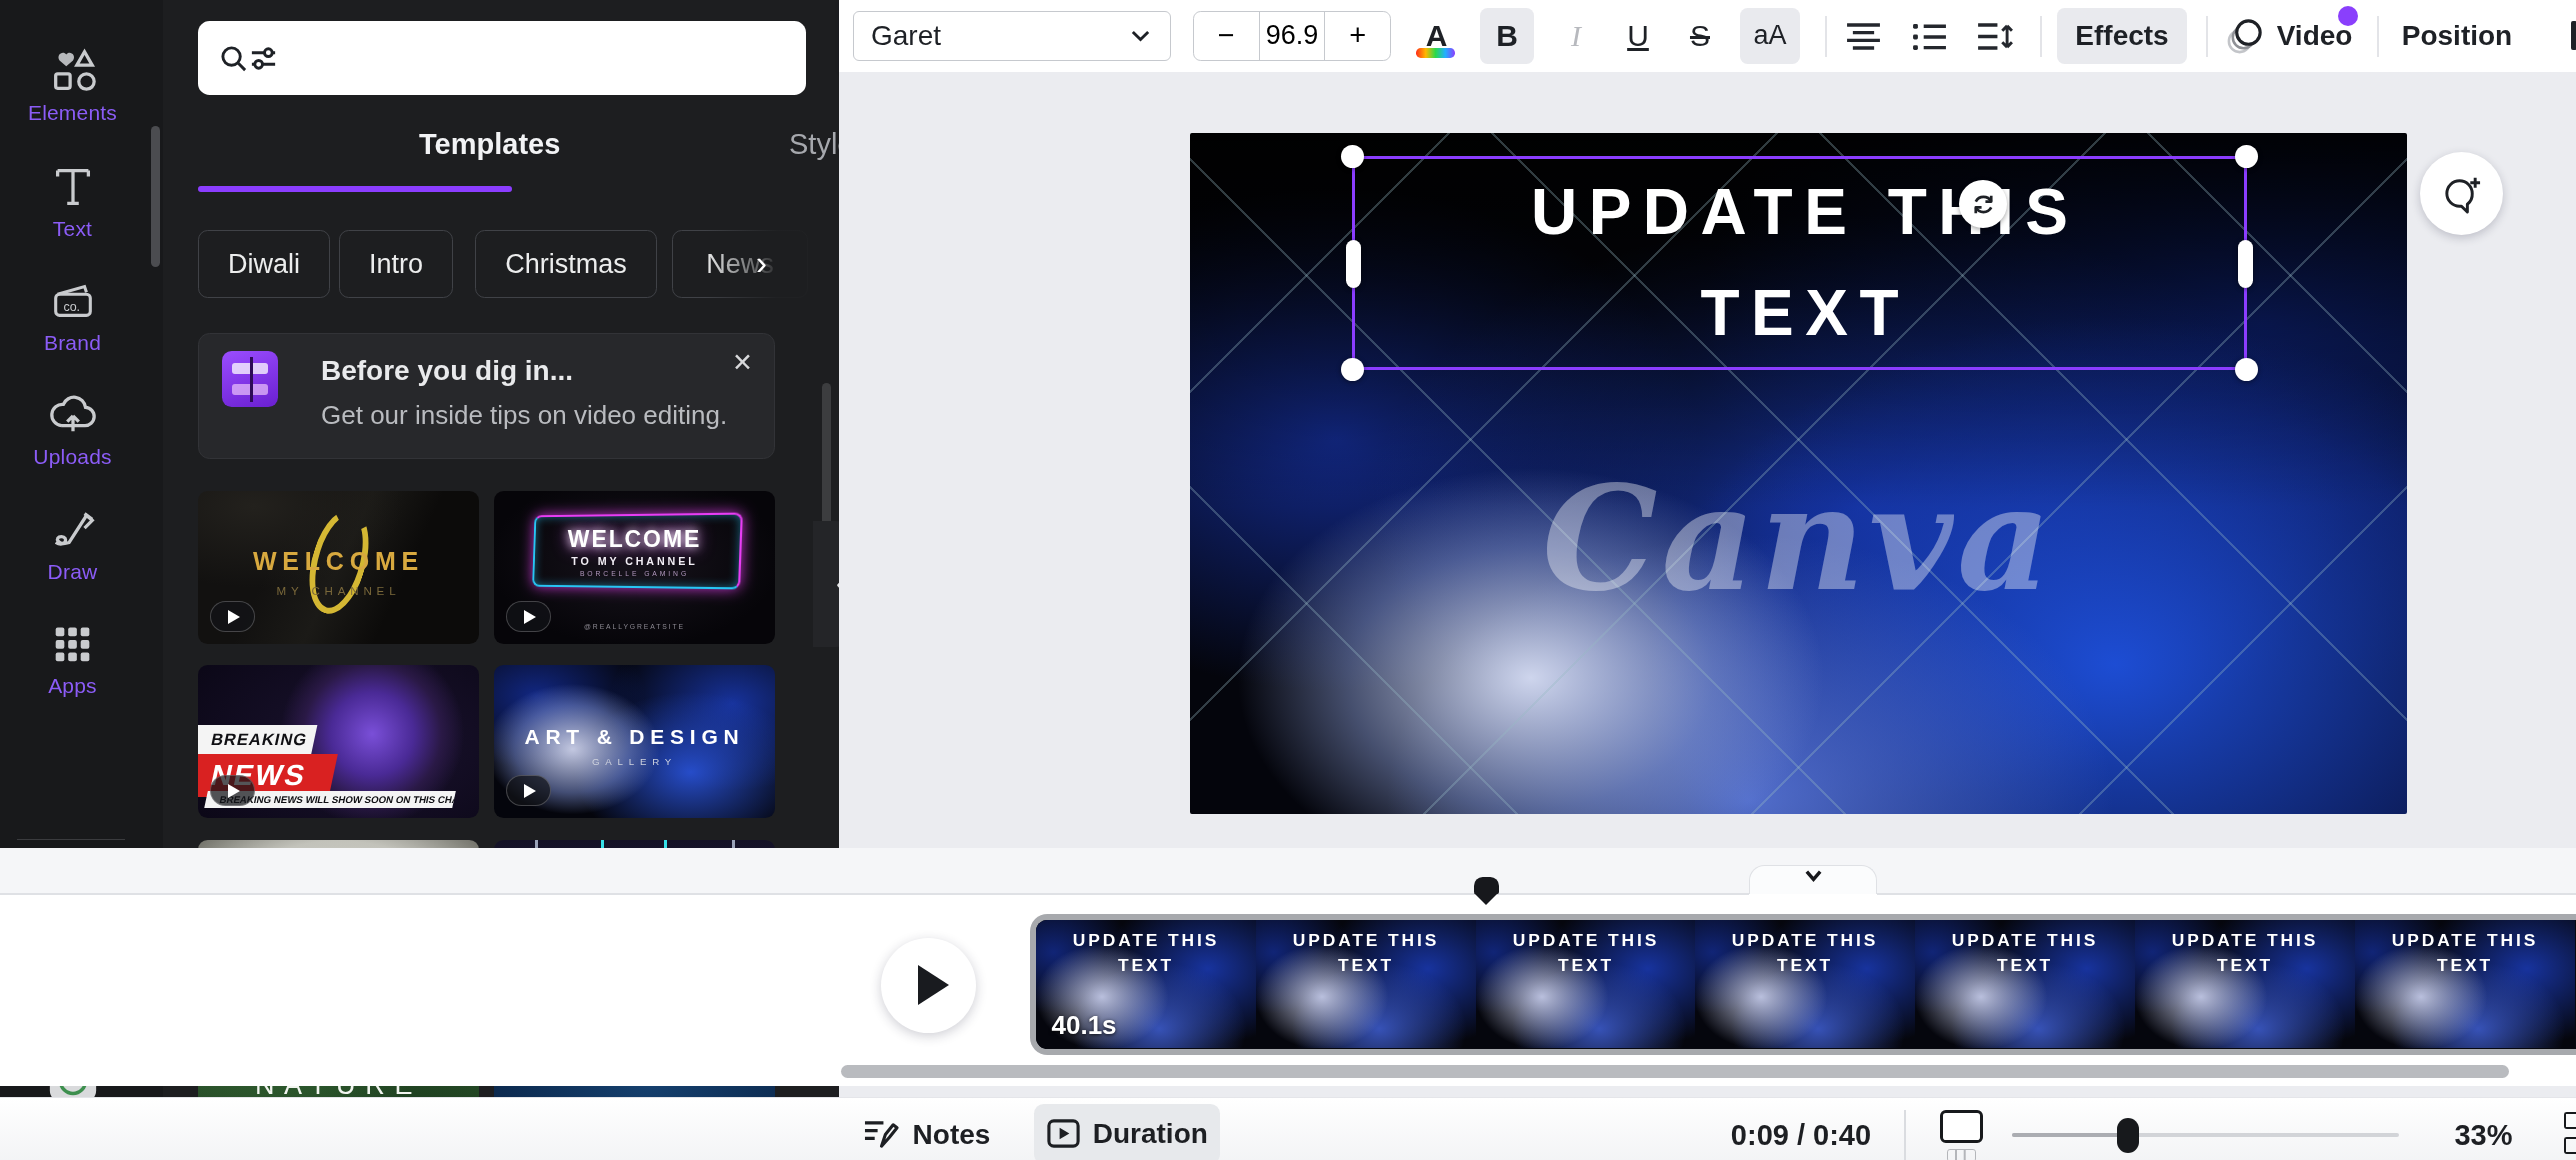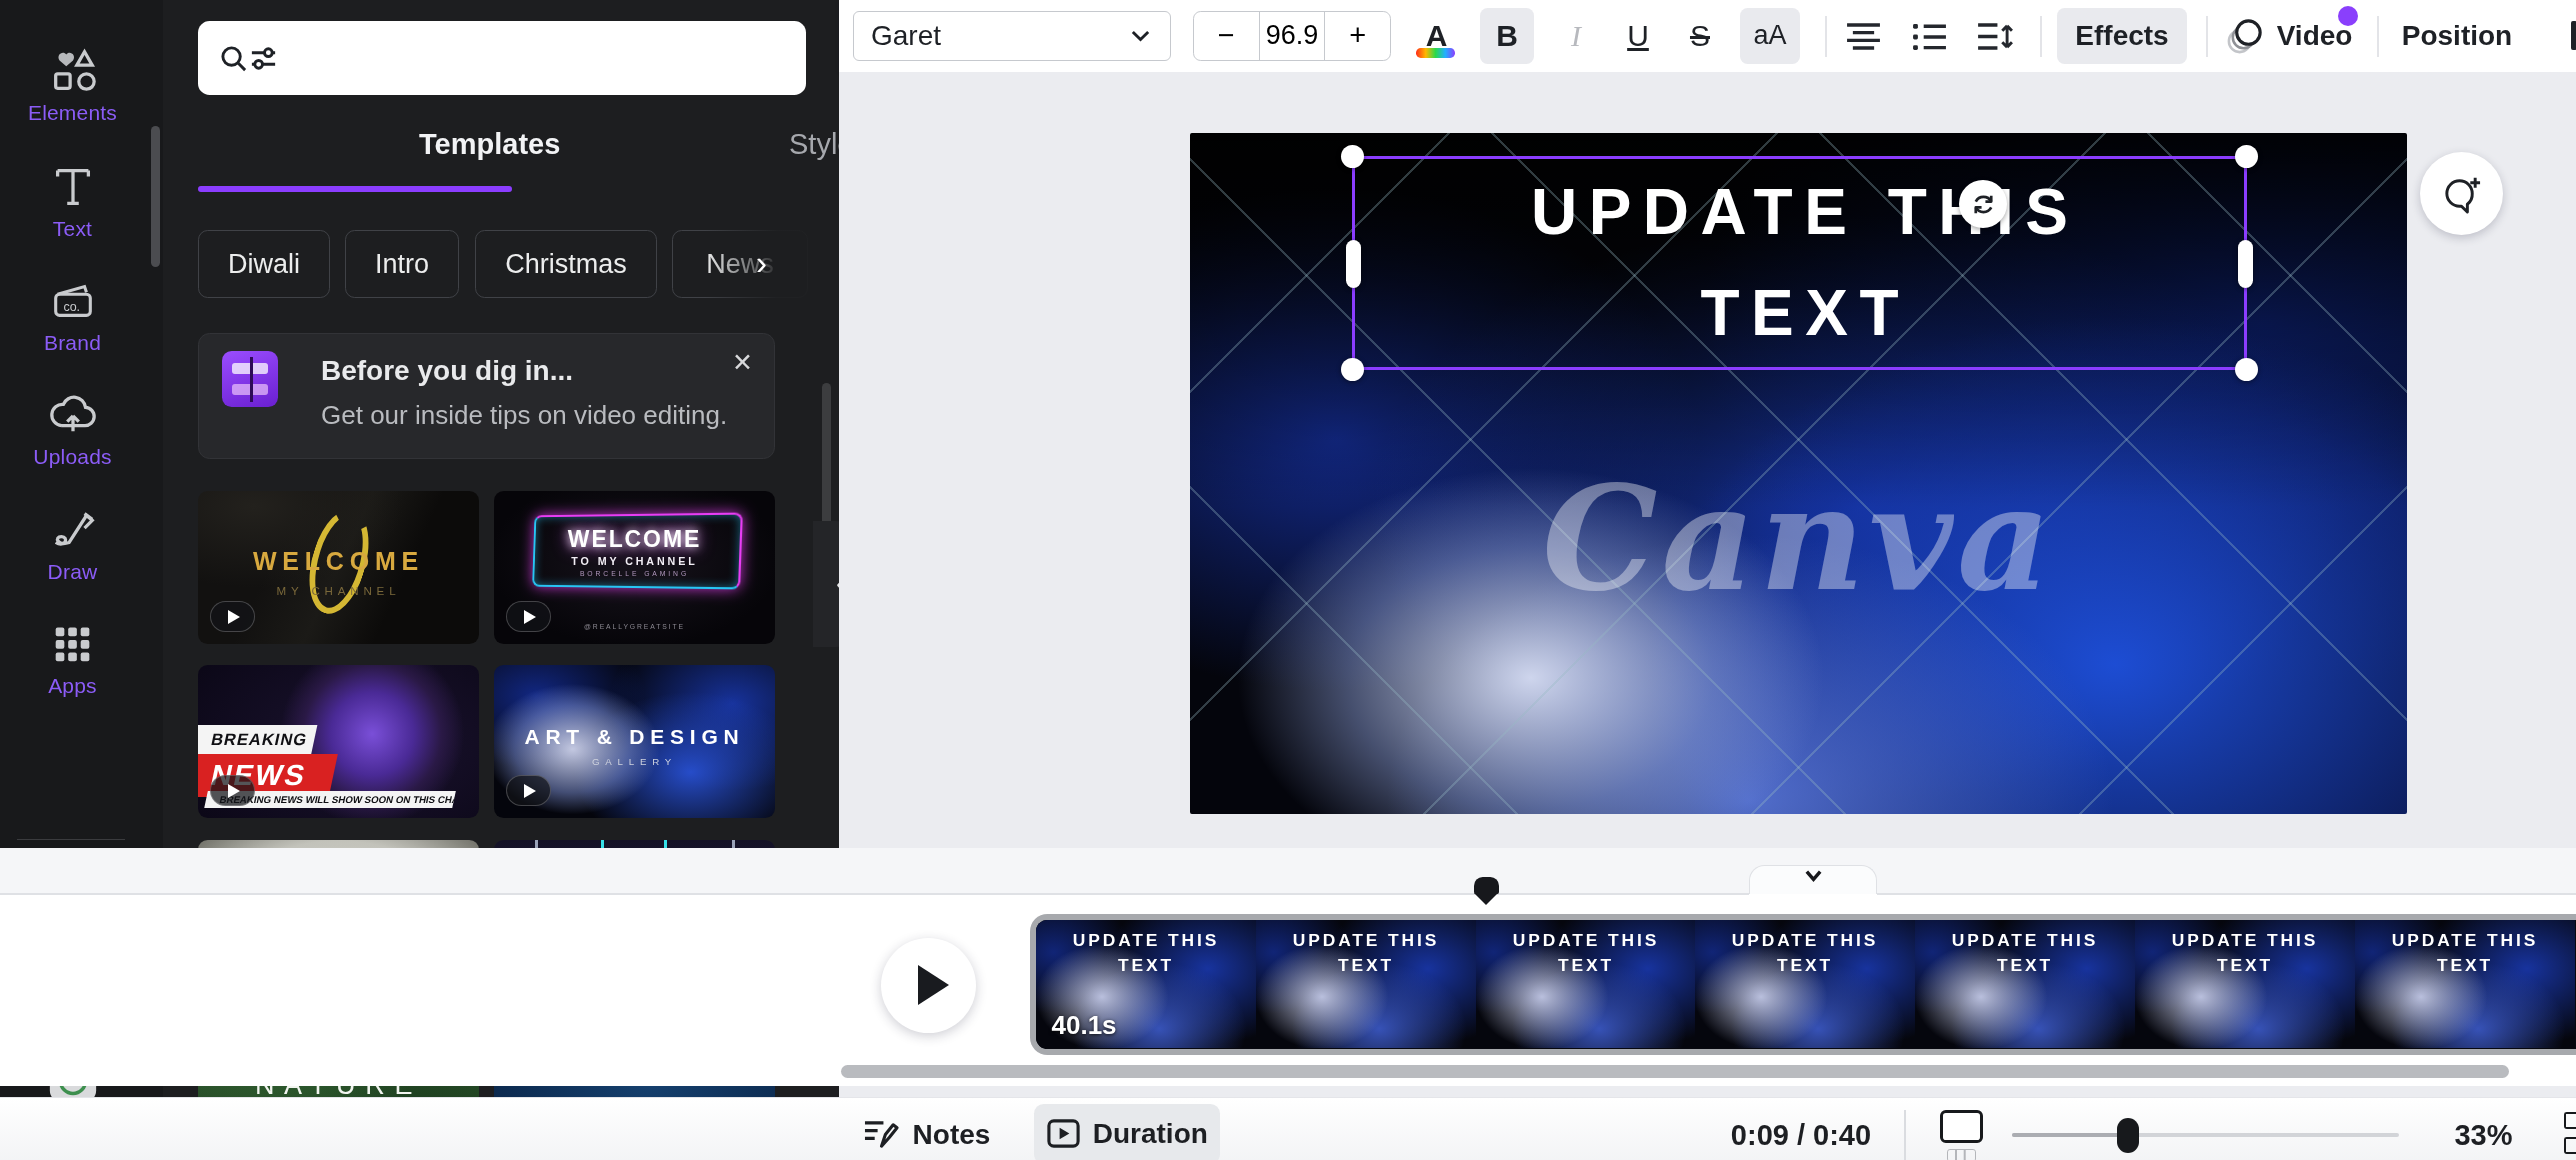--- a/index.html
+++ b/index.html
@@ -313,21 +313,21 @@
         <path d="M4 10 H28 M4 22 H28"></path>
           <circle cx="21" cy="10" r="4" fill="#fff"></circle>
           <circle cx="11" cy="22" r="4" fill="#fff"></circle>
       </svg>
     </div>
     <div class="tab" style="left:256px; color:#f2f3f5; font-weight:bold;">Templates</div>
     <div class="tab" style="left:626px; color:#a6a8ad;">Styles</div>
     <div id="tab-underline"></div>
 
     <div class="chip" style="left:35px; width:132px;">Diwali</div>
-    <div class="chip" style="left:182px; width:114px;">Intro</div>
+    <div class="chip" style="left:176px; width:114px;">Intro</div>
     <div class="chip" style="left:312px; width:182px;">Christmas</div>
     <div class="chip" style="left:509px; width:136px;">News</div>
     <div id="chip-fade"></div>
     <div id="chips-more">›</div>
 
     <div id="notice">
       <div id="notice-icon">
         <div class="bar1"></div>
           <div class="bar2"></div>
           <div class="pin"></div>

